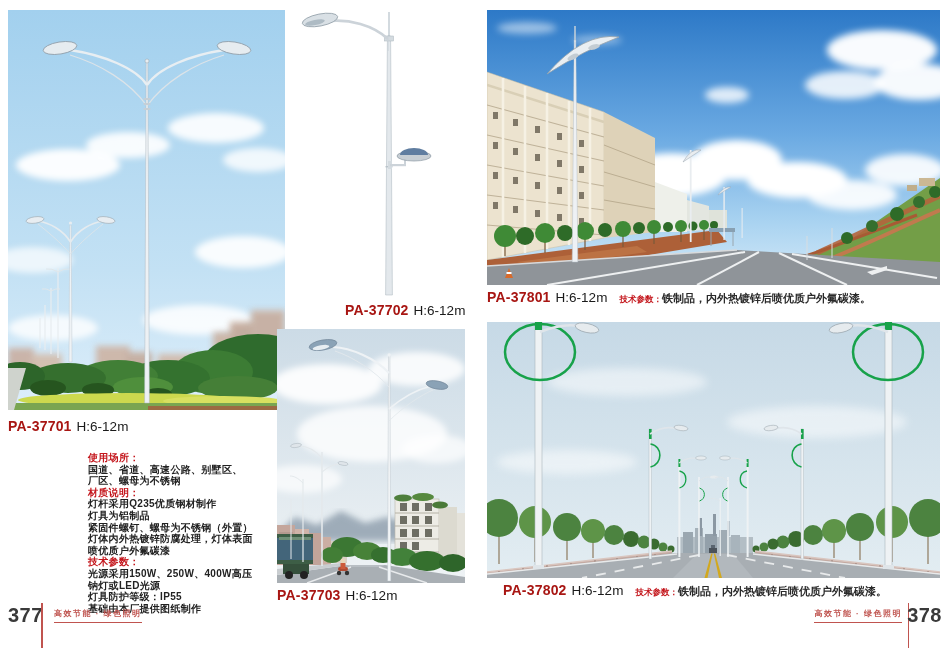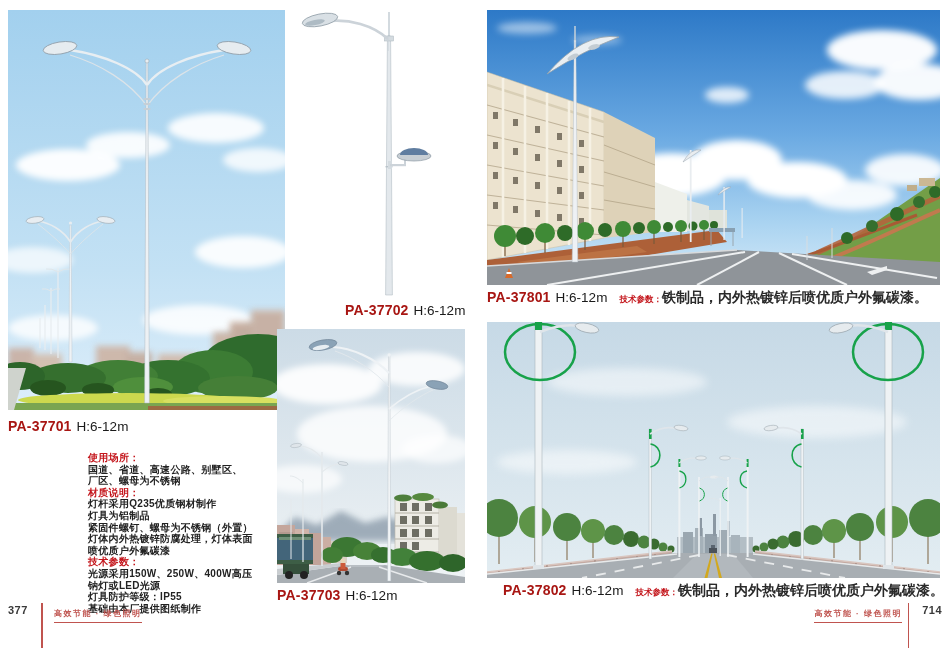--- a/index.html
+++ b/index.html
@@ -5,36 +5,36 @@
   * { margin:0; padding:0; box-sizing:border-box; }
   html,body { background:#ffffff; }
   .page { position:relative; width:950px; height:651px; background:#fff;
           font-family:"Liberation Sans", sans-serif; overflow:hidden; }
   figure.photo { position:absolute; overflow:hidden; }
   figure.photo svg { display:block; width:100%; height:100%; }
   .label { position:absolute; white-space:nowrap; }
   .label .model { font-weight:bold; color:#a81613; font-size:14px; letter-spacing:.2px; }
   .label .hval  { color:#1a1a1a; font-size:13.5px; margin-left:5px; }
   .label .spec-label { color:#c4161c; font-weight:bold; font-size:8.5px; margin-left:12px; }
-  .label .spec-text  { color:#2a2a2a; font-weight:bold; font-size:14px; }
+  .label .spec-text  { color:#2a2a2a; font-weight:bold; font-size:11px; }
   #ph37701 { left:8px;  top:10px;  width:277px; height:400px; }
   #lb37701 { left:8px;  top:417px; }
   #ph37702 { left:293px; top:8px;  width:170px; height:290px; background:#fff; }
   #lb37702 { left:345px; top:301px; }
   #ph37703 { left:277px; top:329px; width:188px; height:254px; }
   #lb37703 { left:277px; top:586px; }
   #ph37801 { left:487px; top:10px; width:453px; height:275px; }
   #lb37801 { left:487px; top:288px; }
   #ph37802 { left:487px; top:322px; width:453px; height:256px; }
   #lb37802 { left:487px; top:581px;padding-left:16px; }
   .specs { position:absolute; left:88px; top:452px; width:175px;
            font-size:10px; font-weight:bold; color:#222; line-height:11.6px; letter-spacing:.3px; }
   .specs .t { color:#c4161c; }
   .footer { position:absolute; top:603px; height:46px; }
-  .footer .pagenum { position:absolute; top:1px; font-size:11px; font-weight:bold; color:#3a3a3a; letter-spacing:.5px; }
+  .footer .pagenum { position:absolute; top:1px; font-size:20px; font-weight:bold; color:#3a3a3a; letter-spacing:.5px; }
   .footer .vline { position:absolute; top:0; width:1.5px; height:45px; background:#c0544f; }
   .footer .slogan { position:absolute; top:5px; font-size:8px; font-weight:bold; color:#c0544f;
                     letter-spacing:1.5px; border-bottom:1px solid #c0544f; padding-bottom:3px;margin-left:6px; }
   #footer-left  { left:8px; width:170px; }
   #footer-left .pagenum { left:0; }
   #footer-left .vline { left:33px; }
   #footer-left .slogan { left:40px; }
   #footer-right { right:8px; width:170px; }
   #footer-right .pagenum { right:0; }
   #footer-right .vline { right:33px; }
@@ -620,16 +620,16 @@
   </div>
 
   <div class="footer" id="footer-left">
     <span class="pagenum">377</span>
     <span class="vline"></span>
     <span class="slogan">高效节能 · 绿色照明</span>
   </div>
   <div class="footer" id="footer-right">
     <span class="slogan">高效节能 · 绿色照明</span>
     <span class="vline"></span>
-    <span class="pagenum">714</span>
+    <span class="pagenum">378</span>
   </div>
 
 </div>
 
 </body></html>

